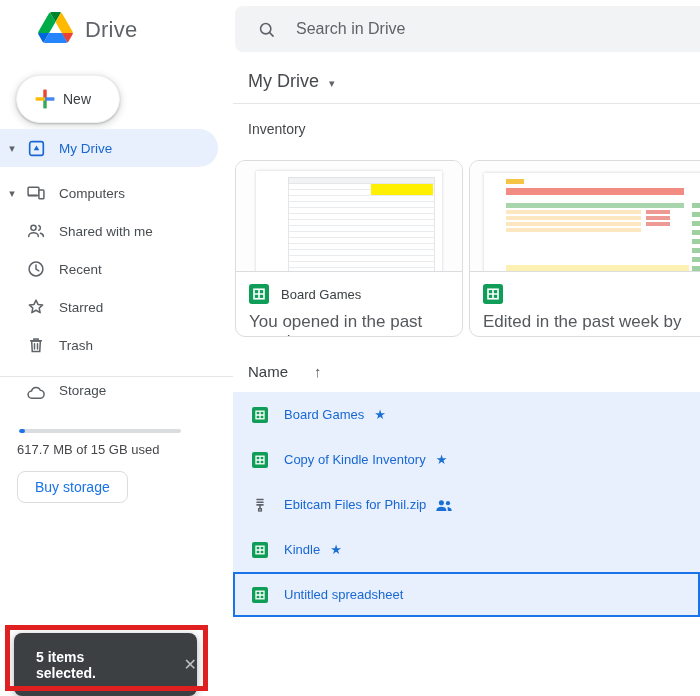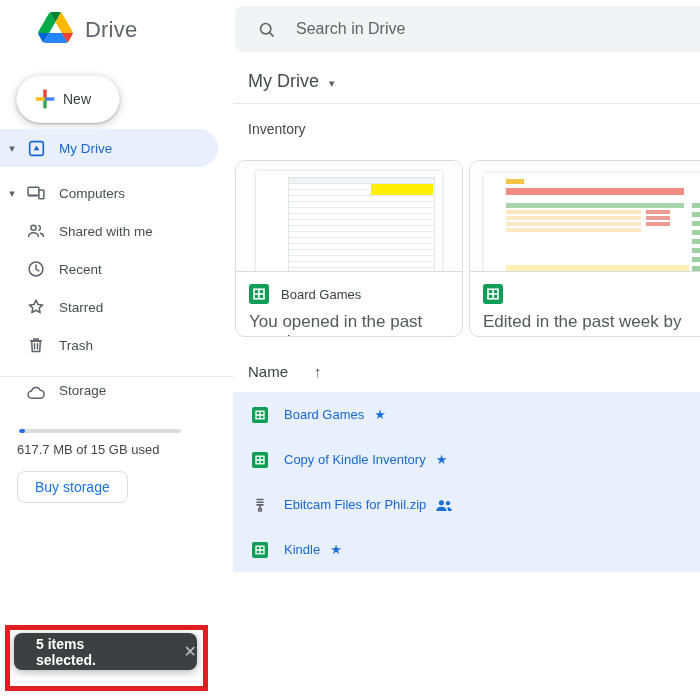--- a/index.html
+++ b/index.html
@@ -70,21 +70,21 @@
   .name-header{position:absolute;left:15px;top:305px;display:flex;align-items:center;cursor:pointer;}
   .name-header .nh{font-size:15px;font-weight:400;color:#3c4043;}
   .name-header .sort{margin-left:26px;font-size:15px;color:#5f6368;}
   .rows{position:absolute;left:0;right:0;top:334px;}
   .file-row{height:45px;background:#e8f0fe;display:flex;align-items:center;padding-left:19px;box-sizing:border-box;cursor:pointer;}
   .file-row .fname{margin-left:16px;font-size:13px;font-weight:500;color:#1967d2;}
   .file-row .star{margin-left:10px;font-size:13px;color:#1b6fd3;}
   .file-row .shared{margin-left:9px;display:flex;align-items:center;}
   .file-row.focused{border:2px solid #1a73e8;padding-left:17px;}
   
-  .toast{position:absolute;left:14px;top:633px;width:183px;height:37px;background:#3c4043;border-radius:8px;display:flex;align-items:center;box-shadow:0 2px 8px rgba(0,0,0,.3);z-index:5;gap:48px;}
+  .toast{position:absolute;left:14px;top:633px;width:183px;height:63px;background:#3c4043;border-radius:8px;display:flex;align-items:center;box-shadow:0 2px 8px rgba(0,0,0,.3);z-index:5;gap:48px;}
   .toast-msg{margin-left:22px;font-size:14px;font-weight:600;color:#fff;}
   .toast-close{margin-left:17px;font-size:16px;color:#bdc1c6;cursor:pointer;}
   .annotation{position:absolute;left:5px;top:625px;width:203px;height:66px;border:5px solid #e02020;box-sizing:border-box;z-index:6;pointer-events:none;}
 </style>
 </head>
 <body>
 
 <div class="header">
   <div class="logo-area">
     <span>
@@ -327,20 +327,32 @@
             <rect width="16" height="16" rx="2" fill="#0f9d58"></rect>
             <g stroke="#fff" stroke-width="1.3" fill="none">
               <rect x="4" y="4.2" width="8" height="7.6"></rect>
               <path d="M8 4.2v7.6M4 8h8"></path>
             </g>
           </svg>
       </span>
       <span class="fname">Kindle</span>
       <span class="star">★</span>
     </div>
+    <div class="file-row focused">
+      <span style="display:flex;">
+        <svg width="16" height="16" viewBox="0 0 16 16">
+            <rect width="16" height="16" rx="2" fill="#0f9d58"></rect>
+            <g stroke="#fff" stroke-width="1.3" fill="none">
+              <rect x="4" y="4.2" width="8" height="7.6"></rect>
+              <path d="M8 4.2v7.6M4 8h8"></path>
+            </g>
+          </svg>
+      </span>
+      <span class="fname">Untitled spreadsheet</span>
+    </div>
   </div>
 </div>
 
 <div class="toast">
   <span class="toast-msg">5 items selected.</span>
   <span class="toast-close">✕</span>
 </div>
 <div class="annotation"></div>
 
 </body></html>

